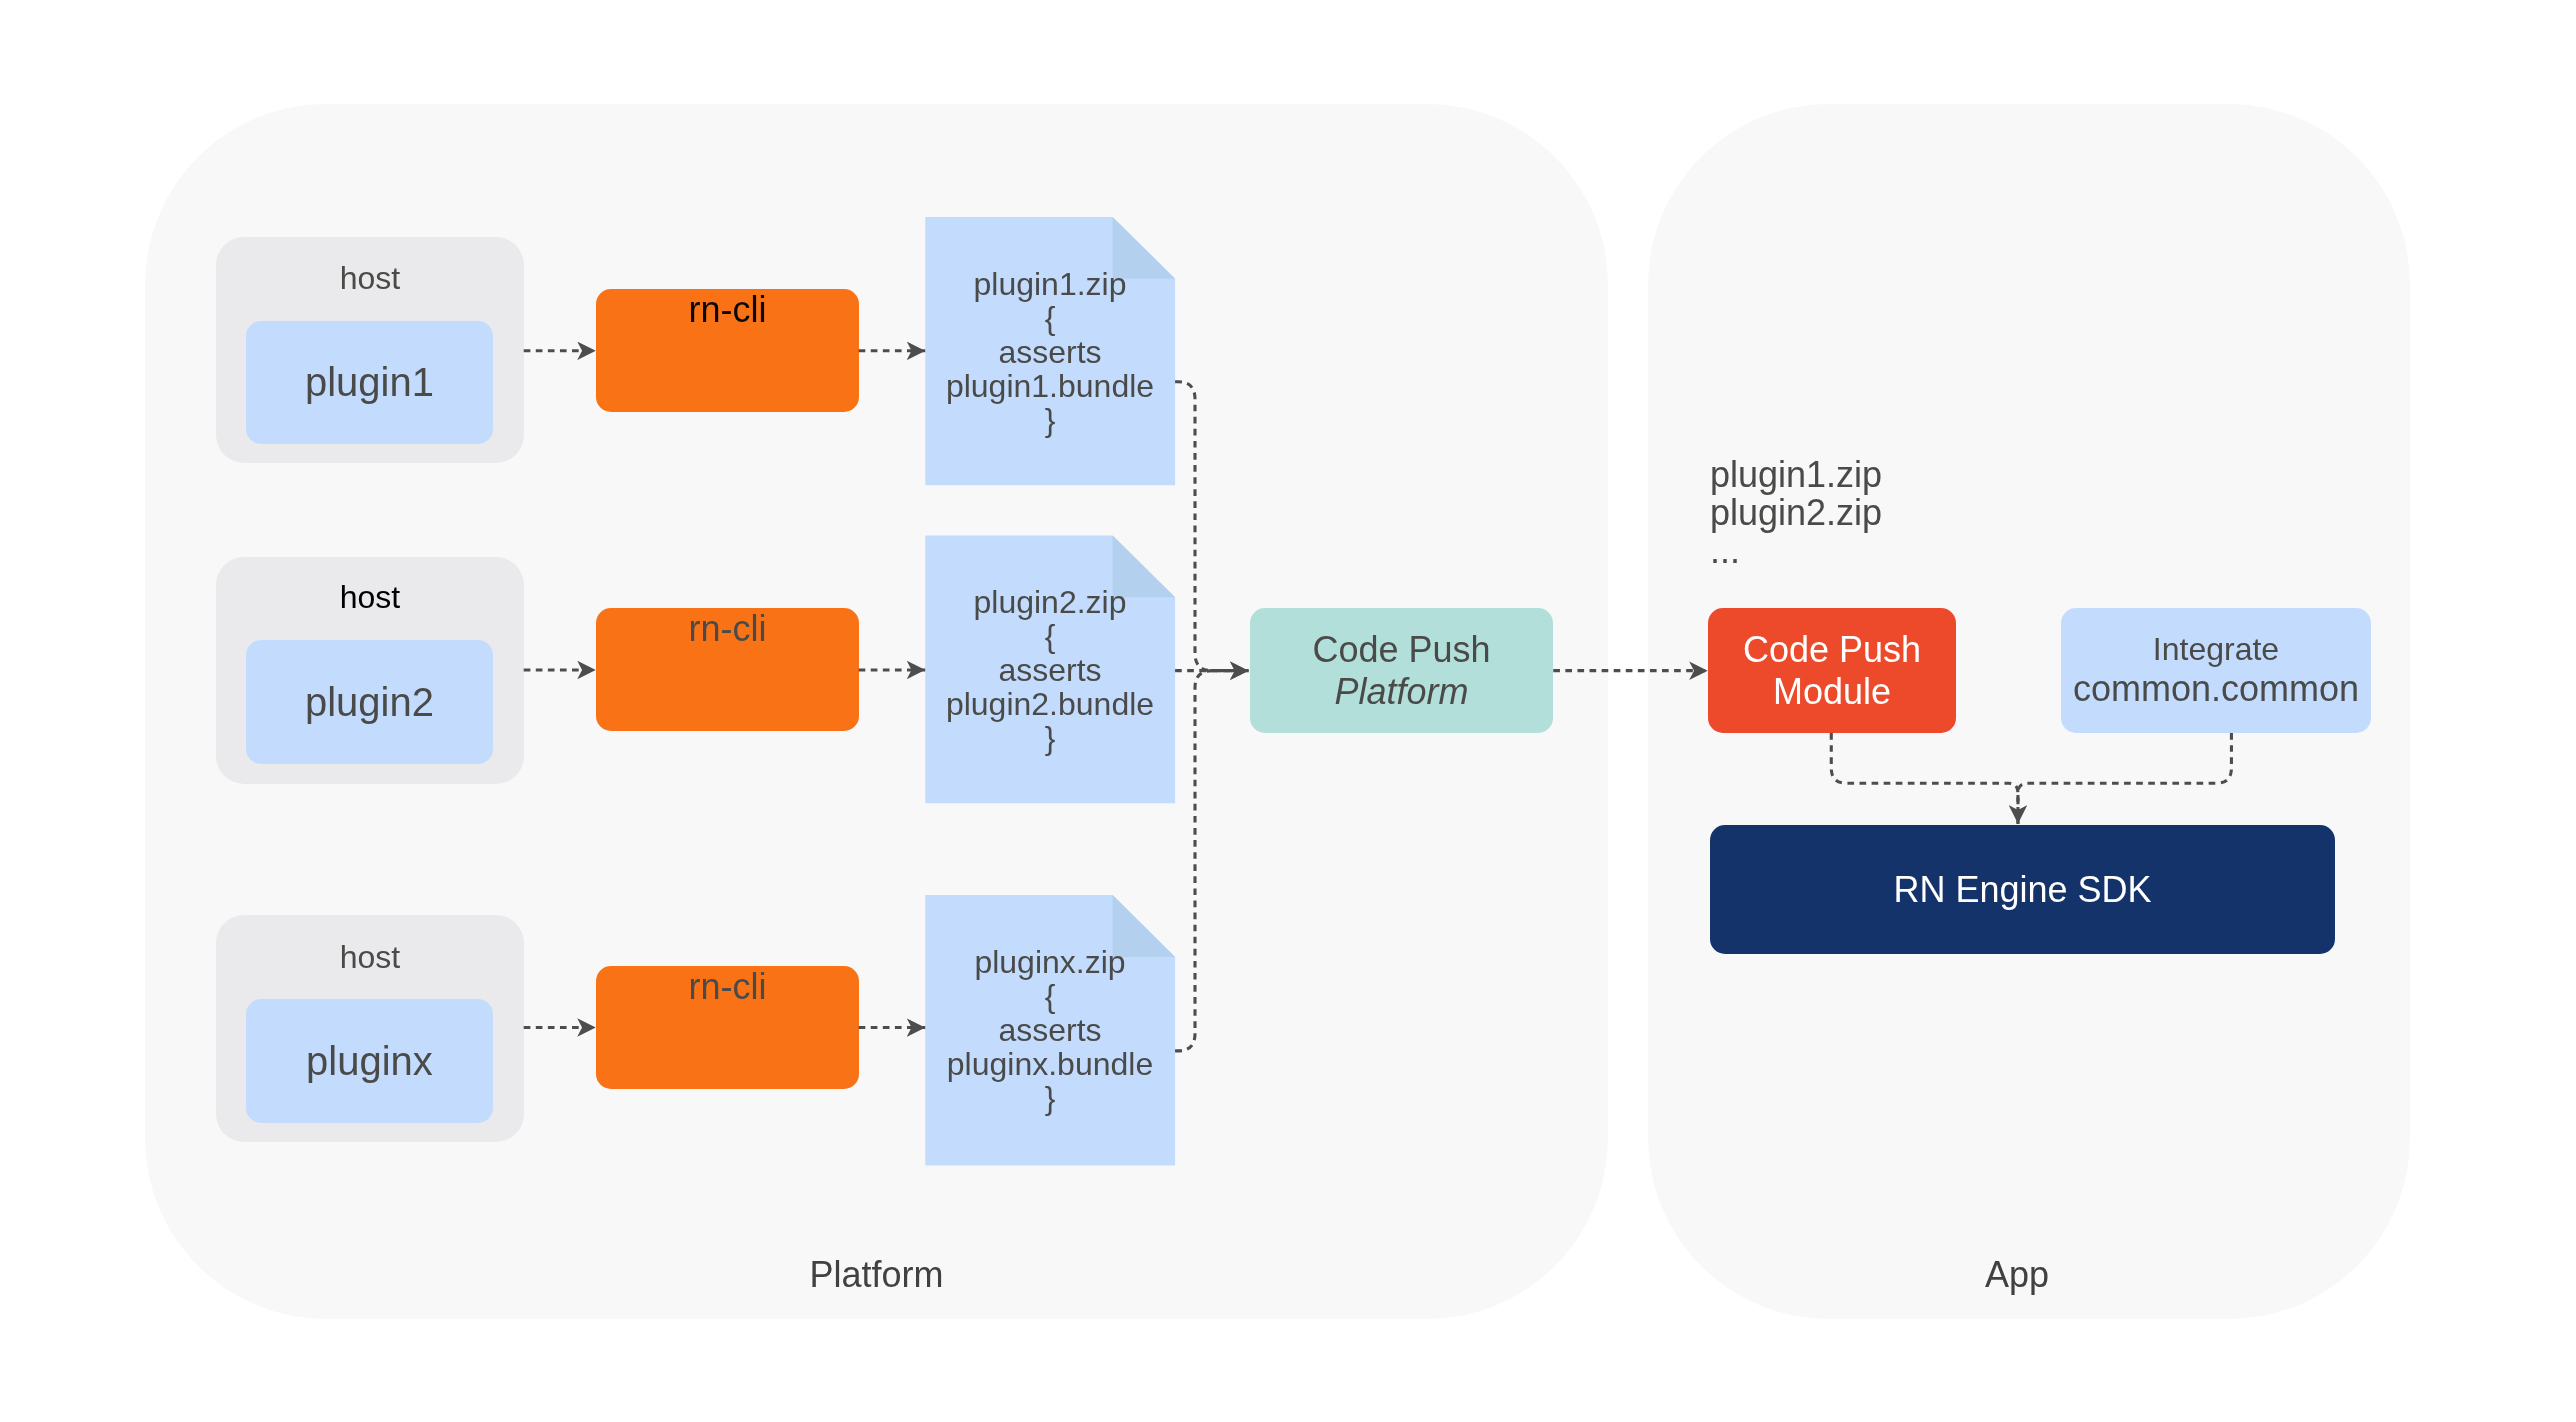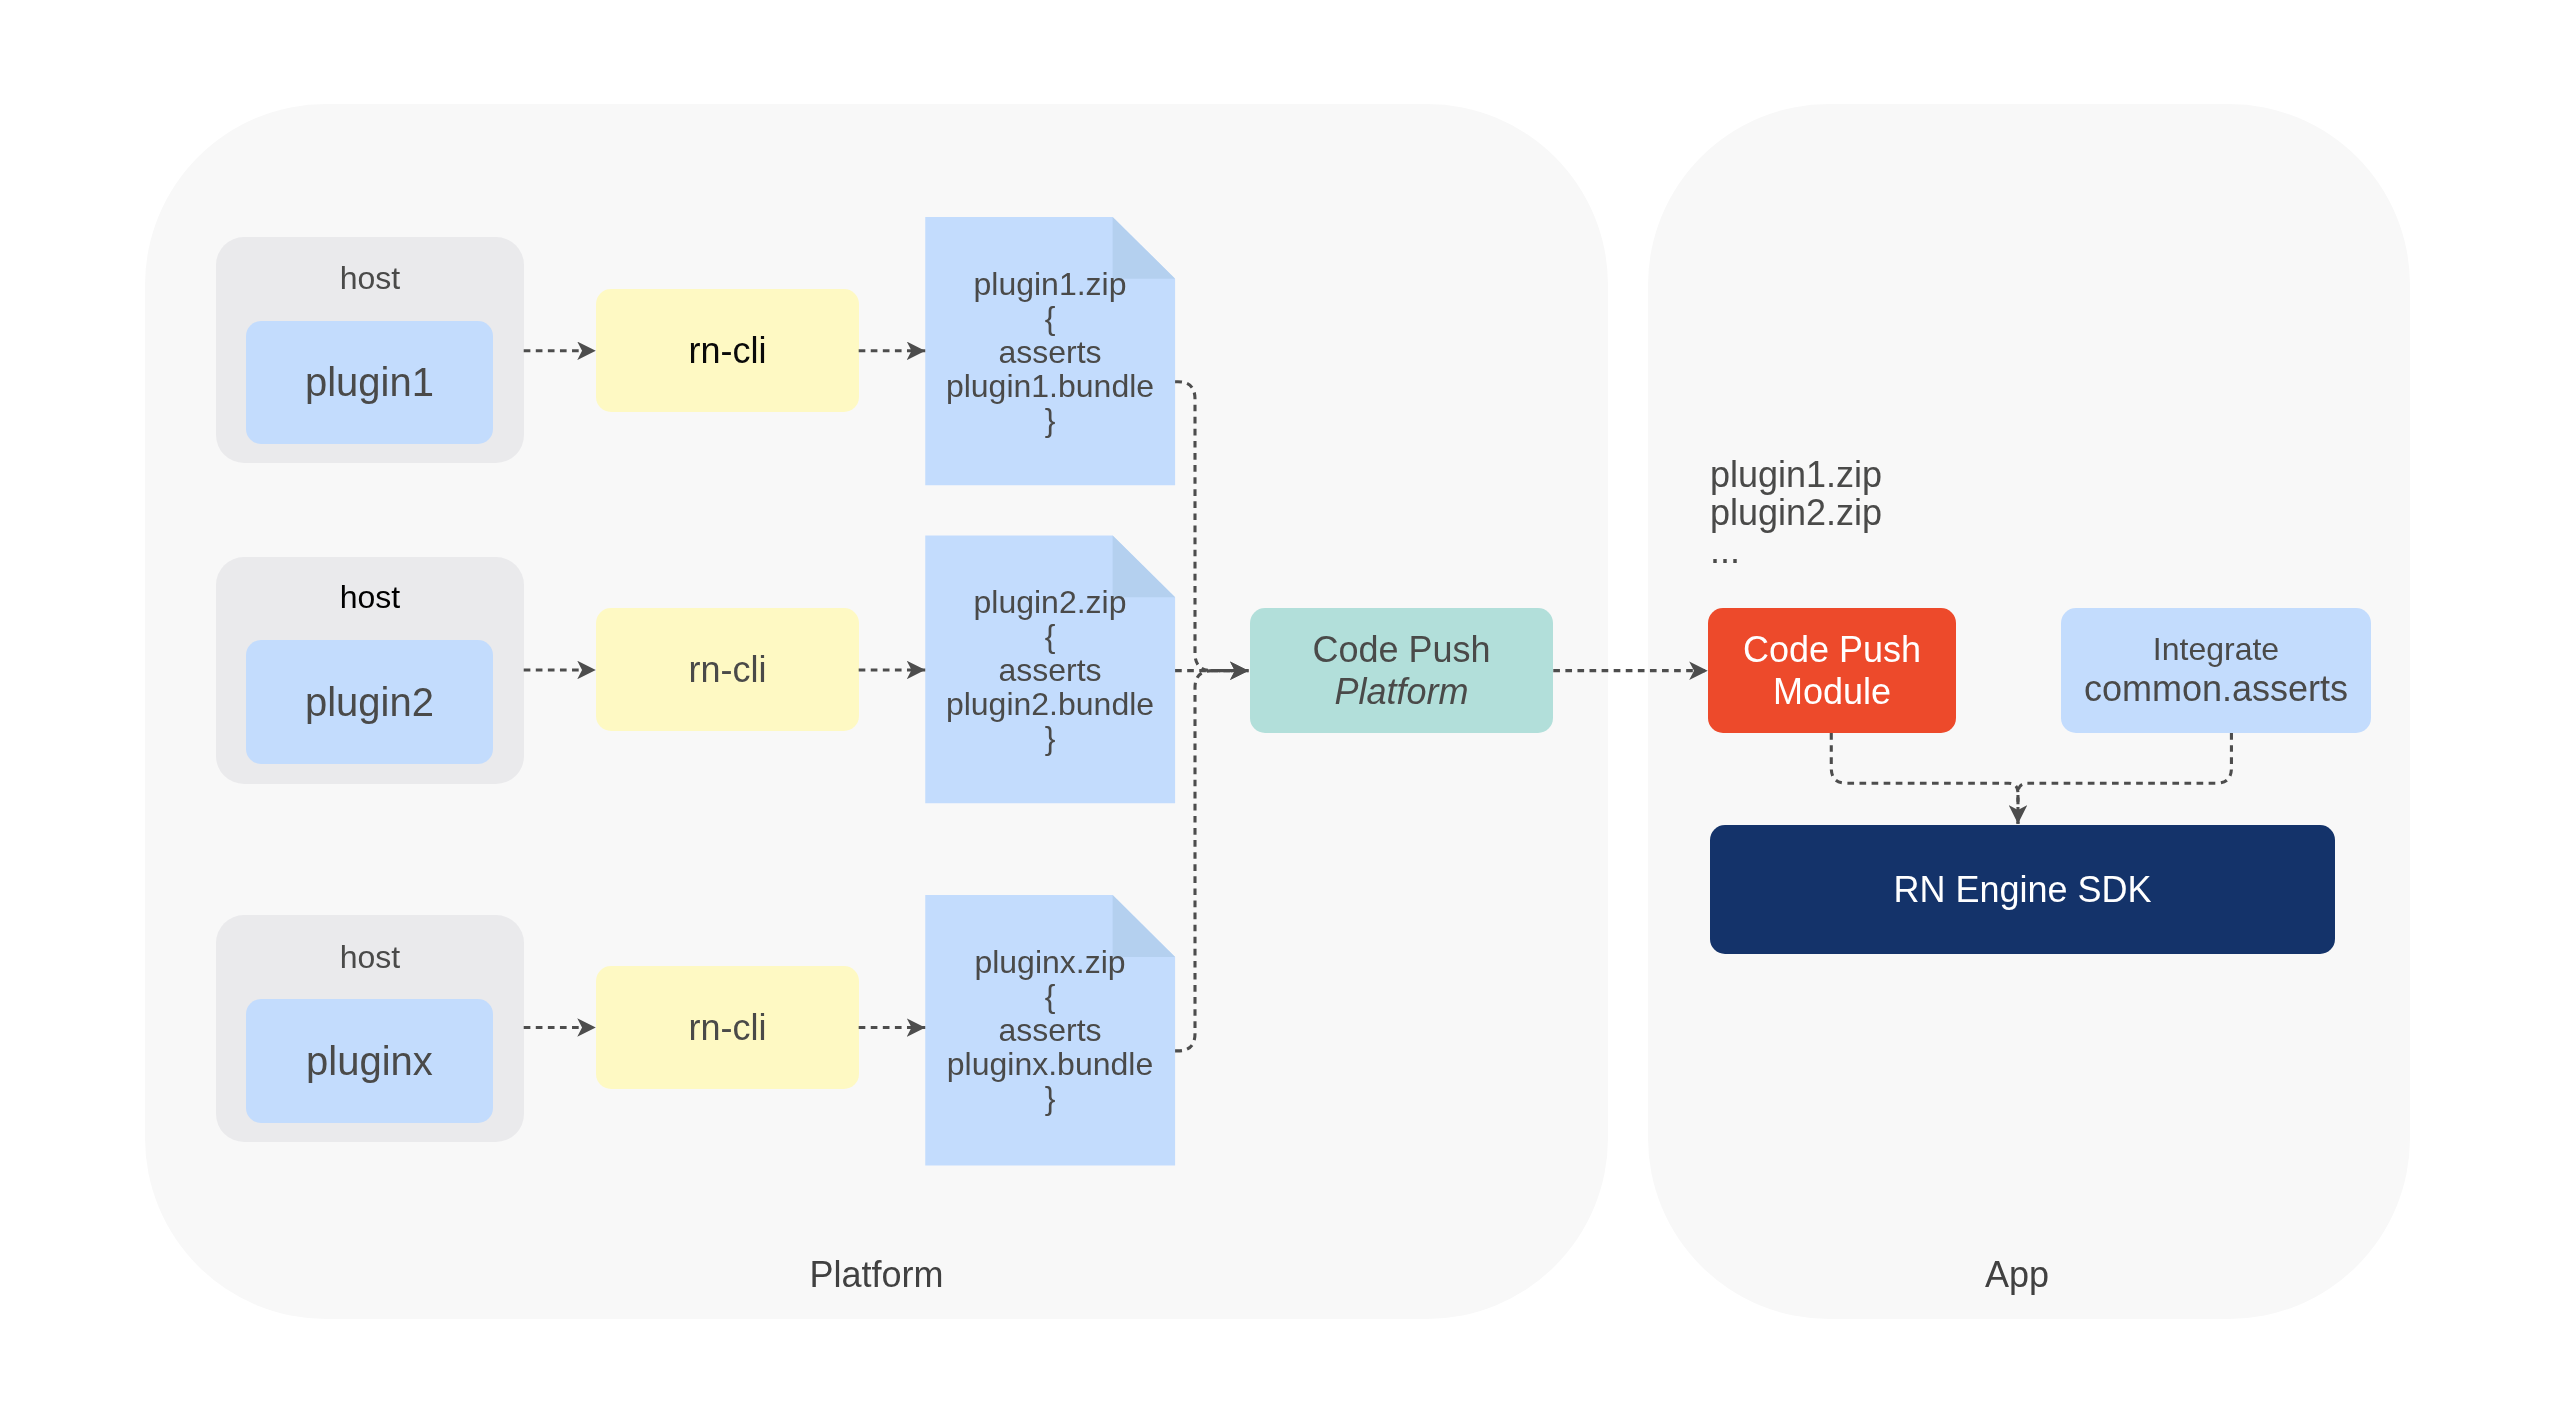--- a/index.html
+++ b/index.html
@@ -10,22 +10,22 @@
   #stage{position:relative;width:2576px;height:1030px;background:#ffffff;}
   .panel{position:absolute;background:#f8f8f8;border-radius:181px;}
   .panel-label{position:absolute;font-size:36px;color:#414141;
                text-align:center;white-space:nowrap;}
   .hostbox{position:absolute;background:#eaeaec;border-radius:28px;}
   .hostlabel{position:absolute;font-size:32px;color:#414141;
              text-align:center;white-space:nowrap;line-height:1;}
   .pluginbox{position:absolute;background:#c3dcfd;border-radius:15px;
              display:flex;align-items:center;justify-content:center;}
   .pluginbox span{font-size:40px;color:#4a4a49;white-space:nowrap;}
-  .toolbox{position:absolute;background:#fef9c3;border-radius:15px;
-           display:flex;align-items:center;justify-content:center;}
+  .toolbox{position:absolute;background:#f97316;border-radius:15px;
+           display:flex;align-items:flex-start;justify-content:center;}
   .toolbox span{font-size:36px;color:#4a4a49;white-space:nowrap;}
   .doclines{position:absolute;left:0;width:100%;text-align:center;
             font-size:32px;color:#4a4a49;line-height:34px;}
   .rbox{position:absolute;border-radius:15px;display:flex;
         align-items:center;justify-content:center;flex-direction:column;}
   .rbox span{display:block;text-align:center;white-space:nowrap;}
   .ziplist{position:absolute;font-size:36px;color:#4a4a49;line-height:38px;}
   svg.layer{position:absolute;left:0;top:0;width:2576px;height:1423px;
             pointer-events:none;}
 </style>
@@ -112,21 +112,21 @@
     <div>...</div>
   </div>
 
   <div class="rbox" style="left:1708px;top:608px;width:248px;height:125px;background:#ed4a2b;">
     <span style="font-size:36px;color:#ffffff;">Code Push</span>
     <span style="font-size:36px;color:#ffffff;">Module</span>
   </div>
 
   <div class="rbox" style="left:2061px;top:608px;width:310px;height:125px;background:#c3dcfd;">
     <span style="font-size:32px;color:#4a4a49;">Integrate</span>
-    <span style="font-size:36px;color:#4a4a49;">common.asserts</span>
+    <span style="font-size:36px;color:#4a4a49;">common.common</span>
   </div>
 
   <div class="rbox" style="left:1710px;top:825px;width:625px;height:129px;background:#14336a;border-radius:15px;">
     <span style="font-size:36px;color:#ffffff;">RN Engine SDK</span>
   </div>
 
   <div class="panel-label" style="left:145px;top:1254px;width:1463px;">Platform</div>
   <div class="panel-label" style="left:1636px;top:1254px;width:762px;">App</div>
 
   <svg class="layer" viewBox="0 0 3753 2073">

